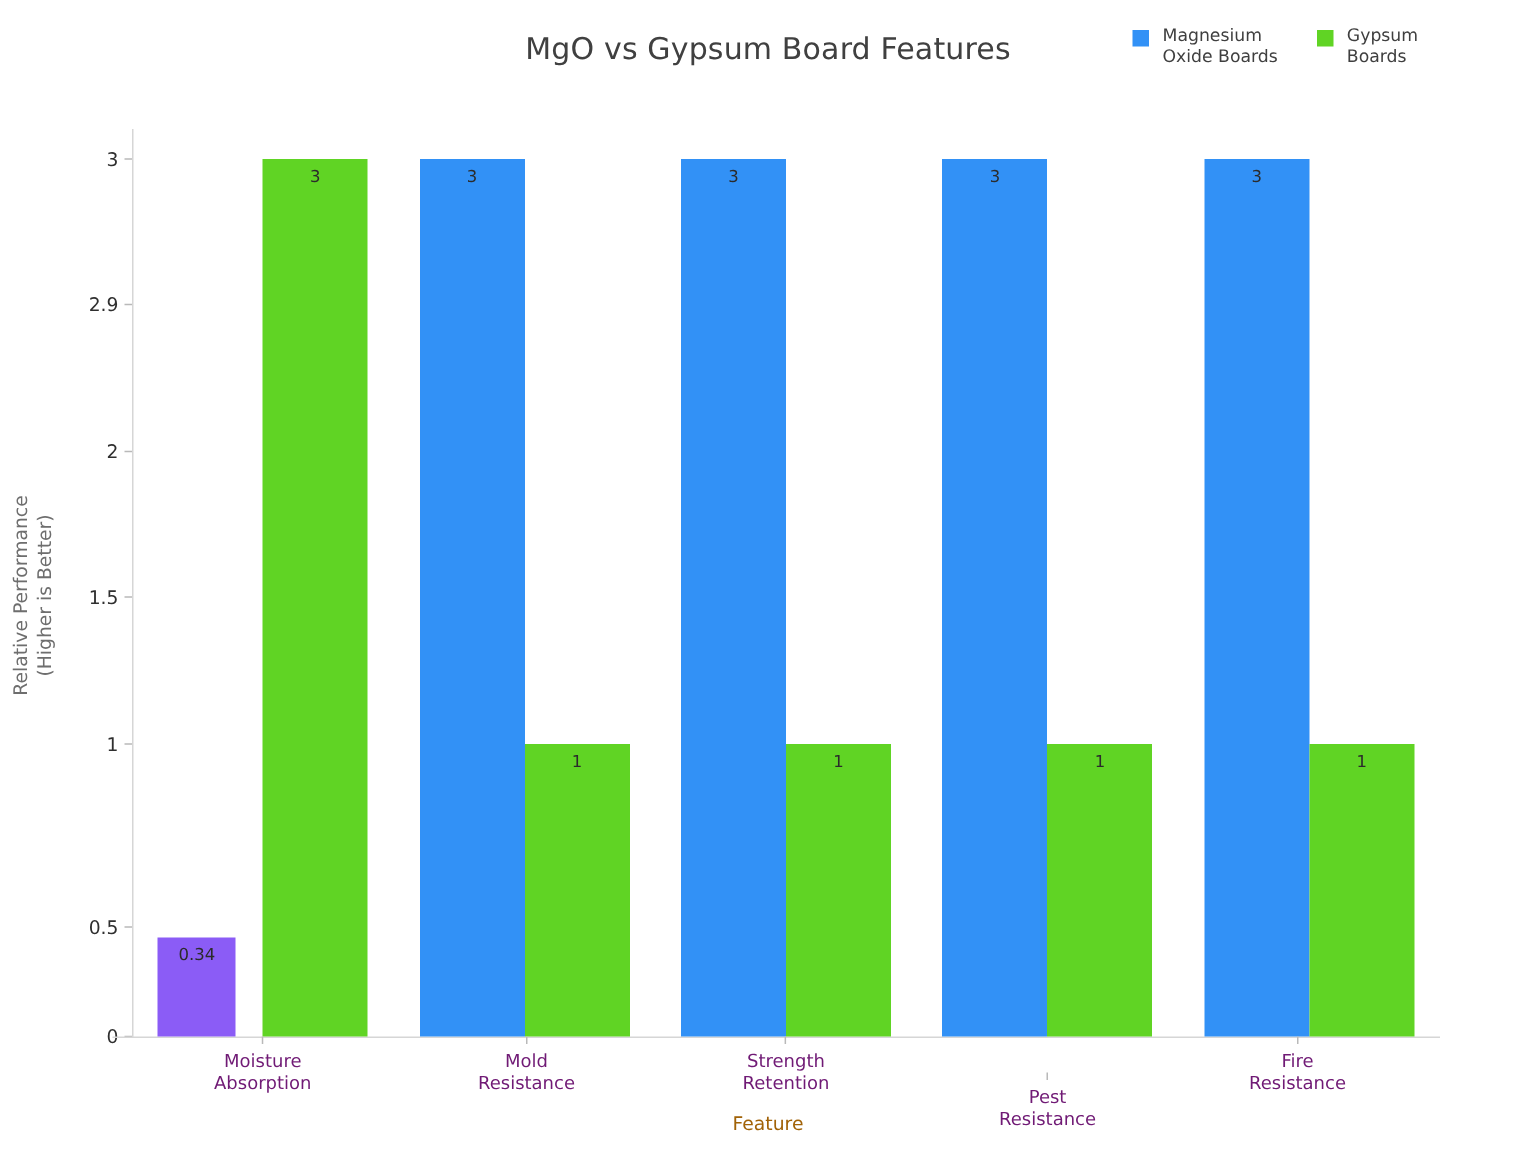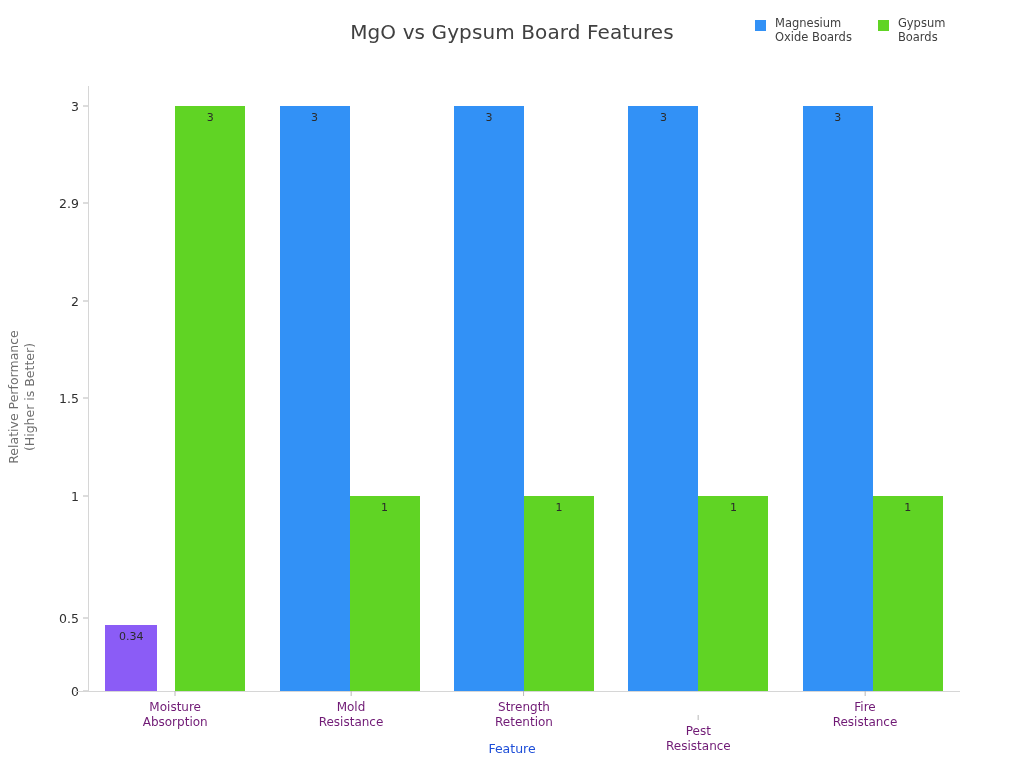--- a/index.html
+++ b/index.html
@@ -147,21 +147,21 @@
   }
 
   
   .xaxis-title {
     position: absolute;
     left: 0;
     top: 741px;
     width: 1024px;
     text-align: center;
     font-size: 12.5px;
-    color: #1d4ed8;
+    color: #a16207;
   }
   .yaxis-title {
     position: absolute;
     left: -168px;
     top: 381px;
     width: 380px;
     text-align: center;
     font-size: 12.5px;
     line-height: 16px;
     color: #6e6e6e;

